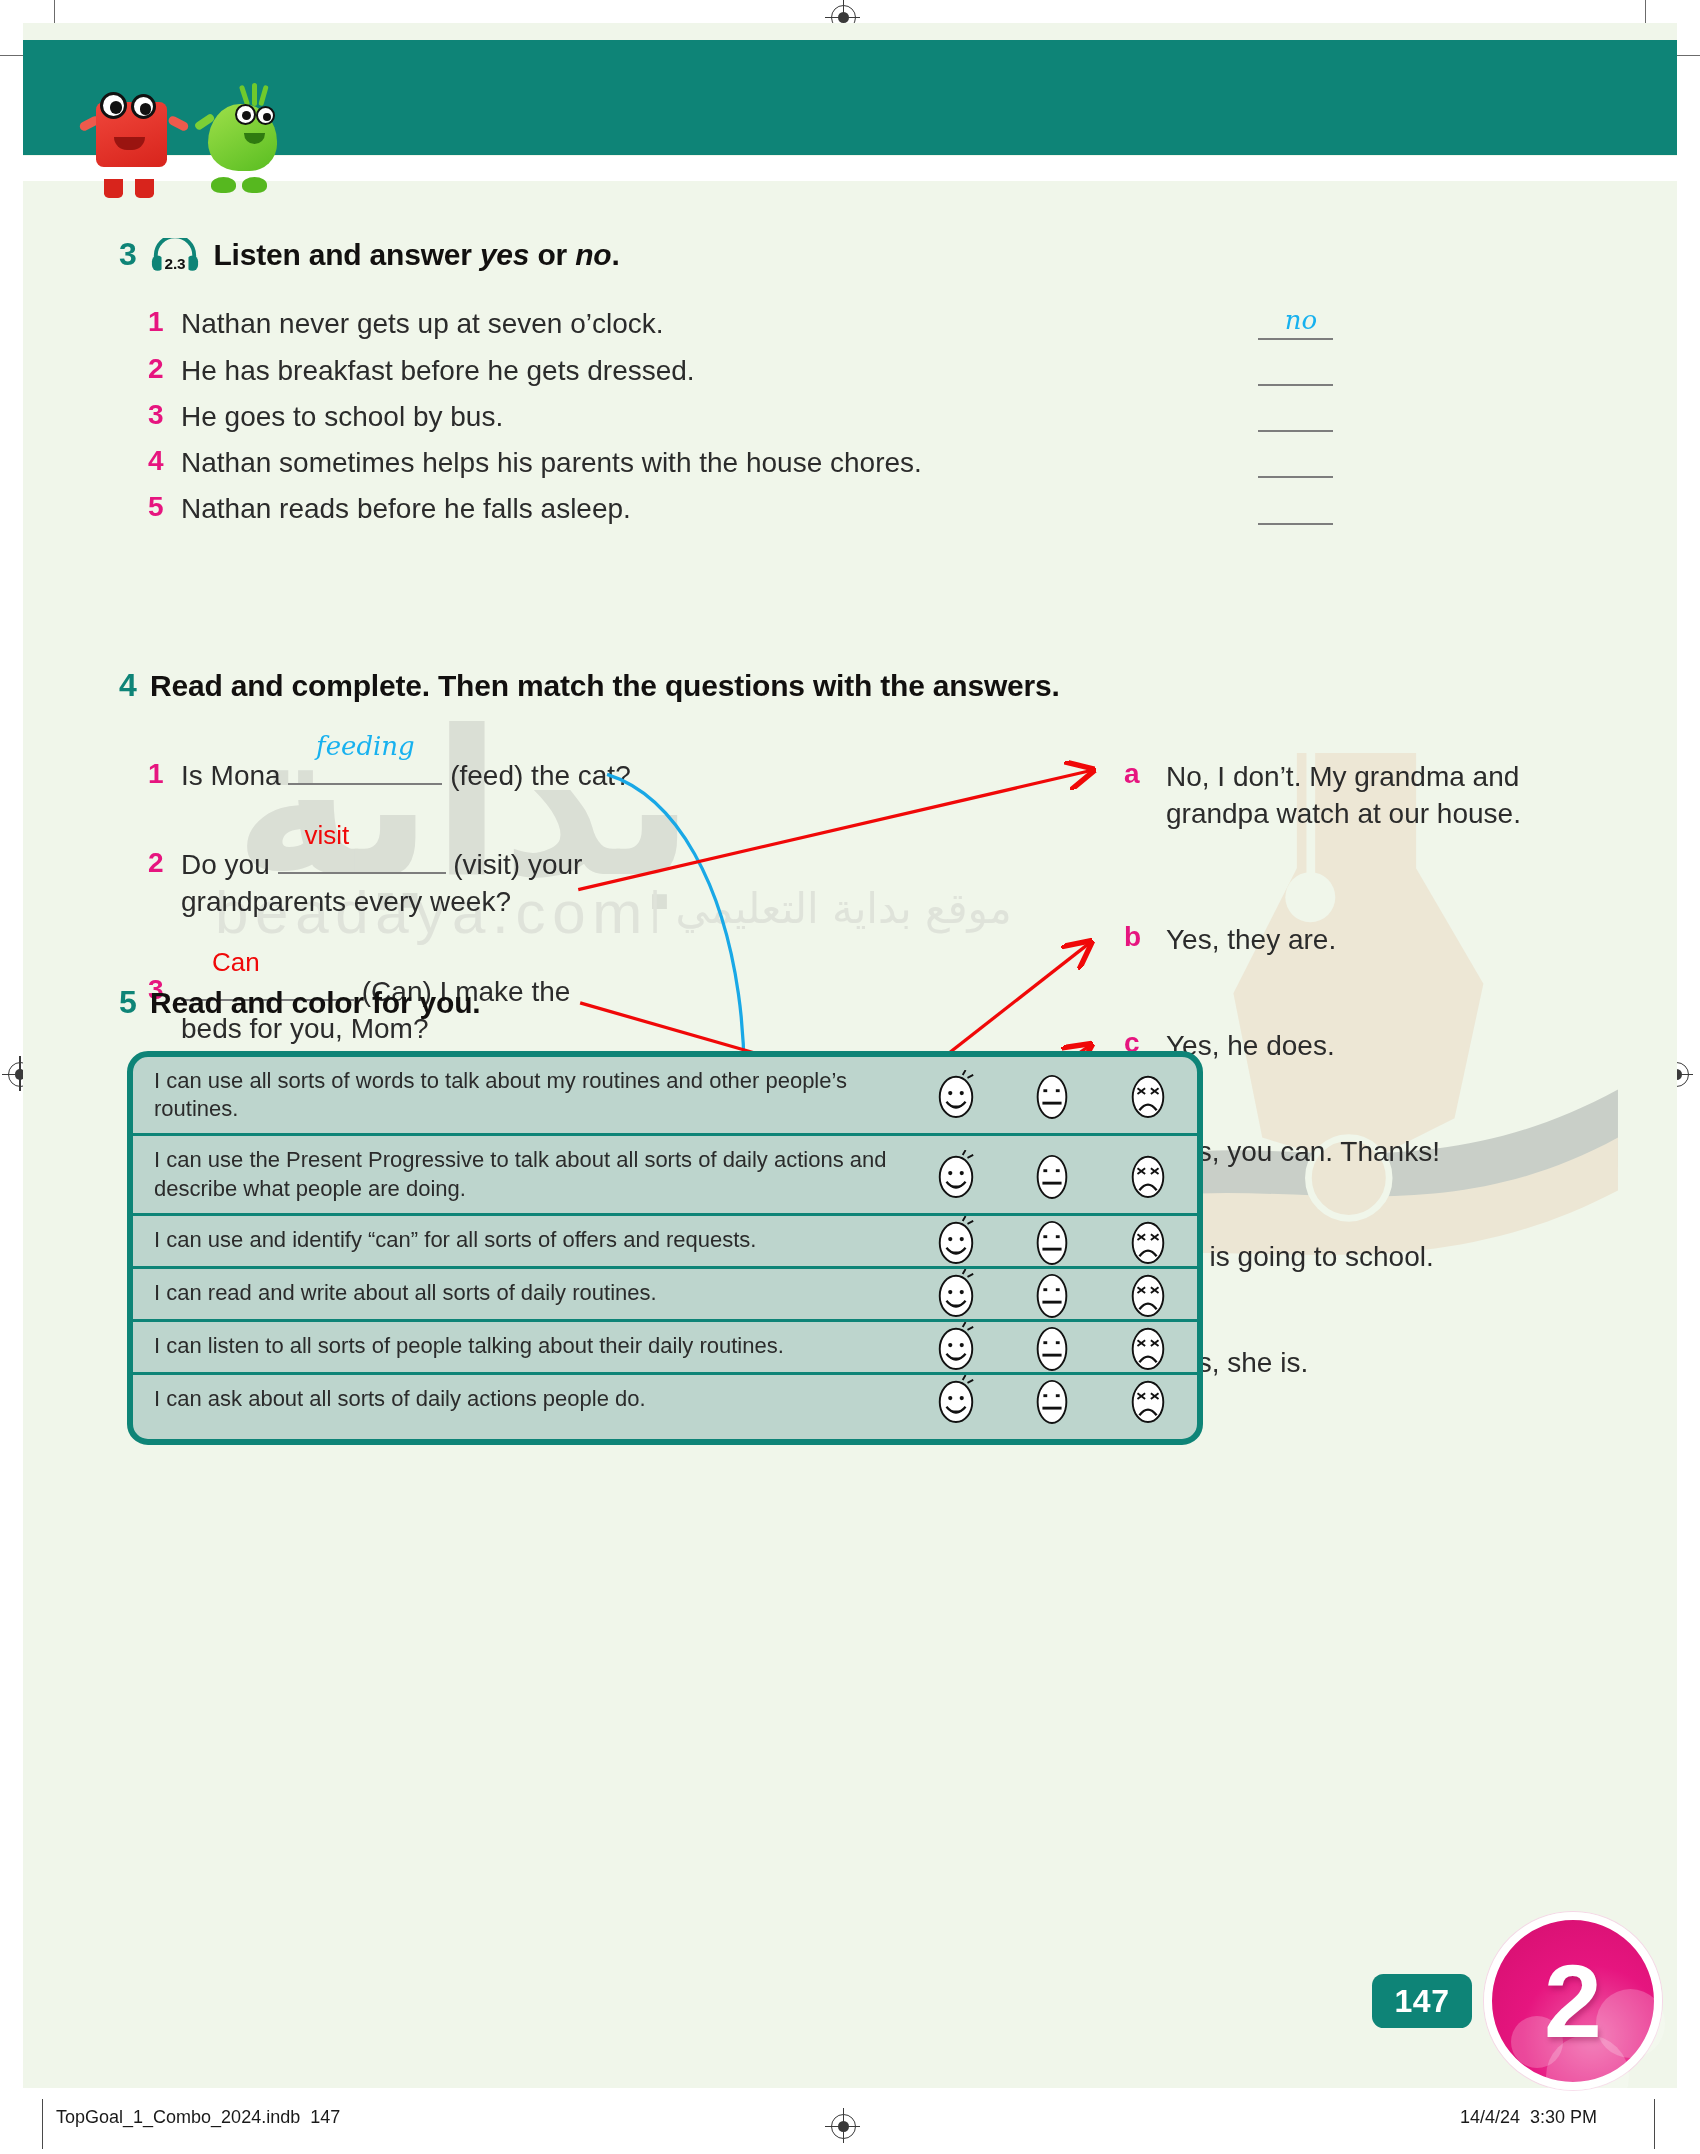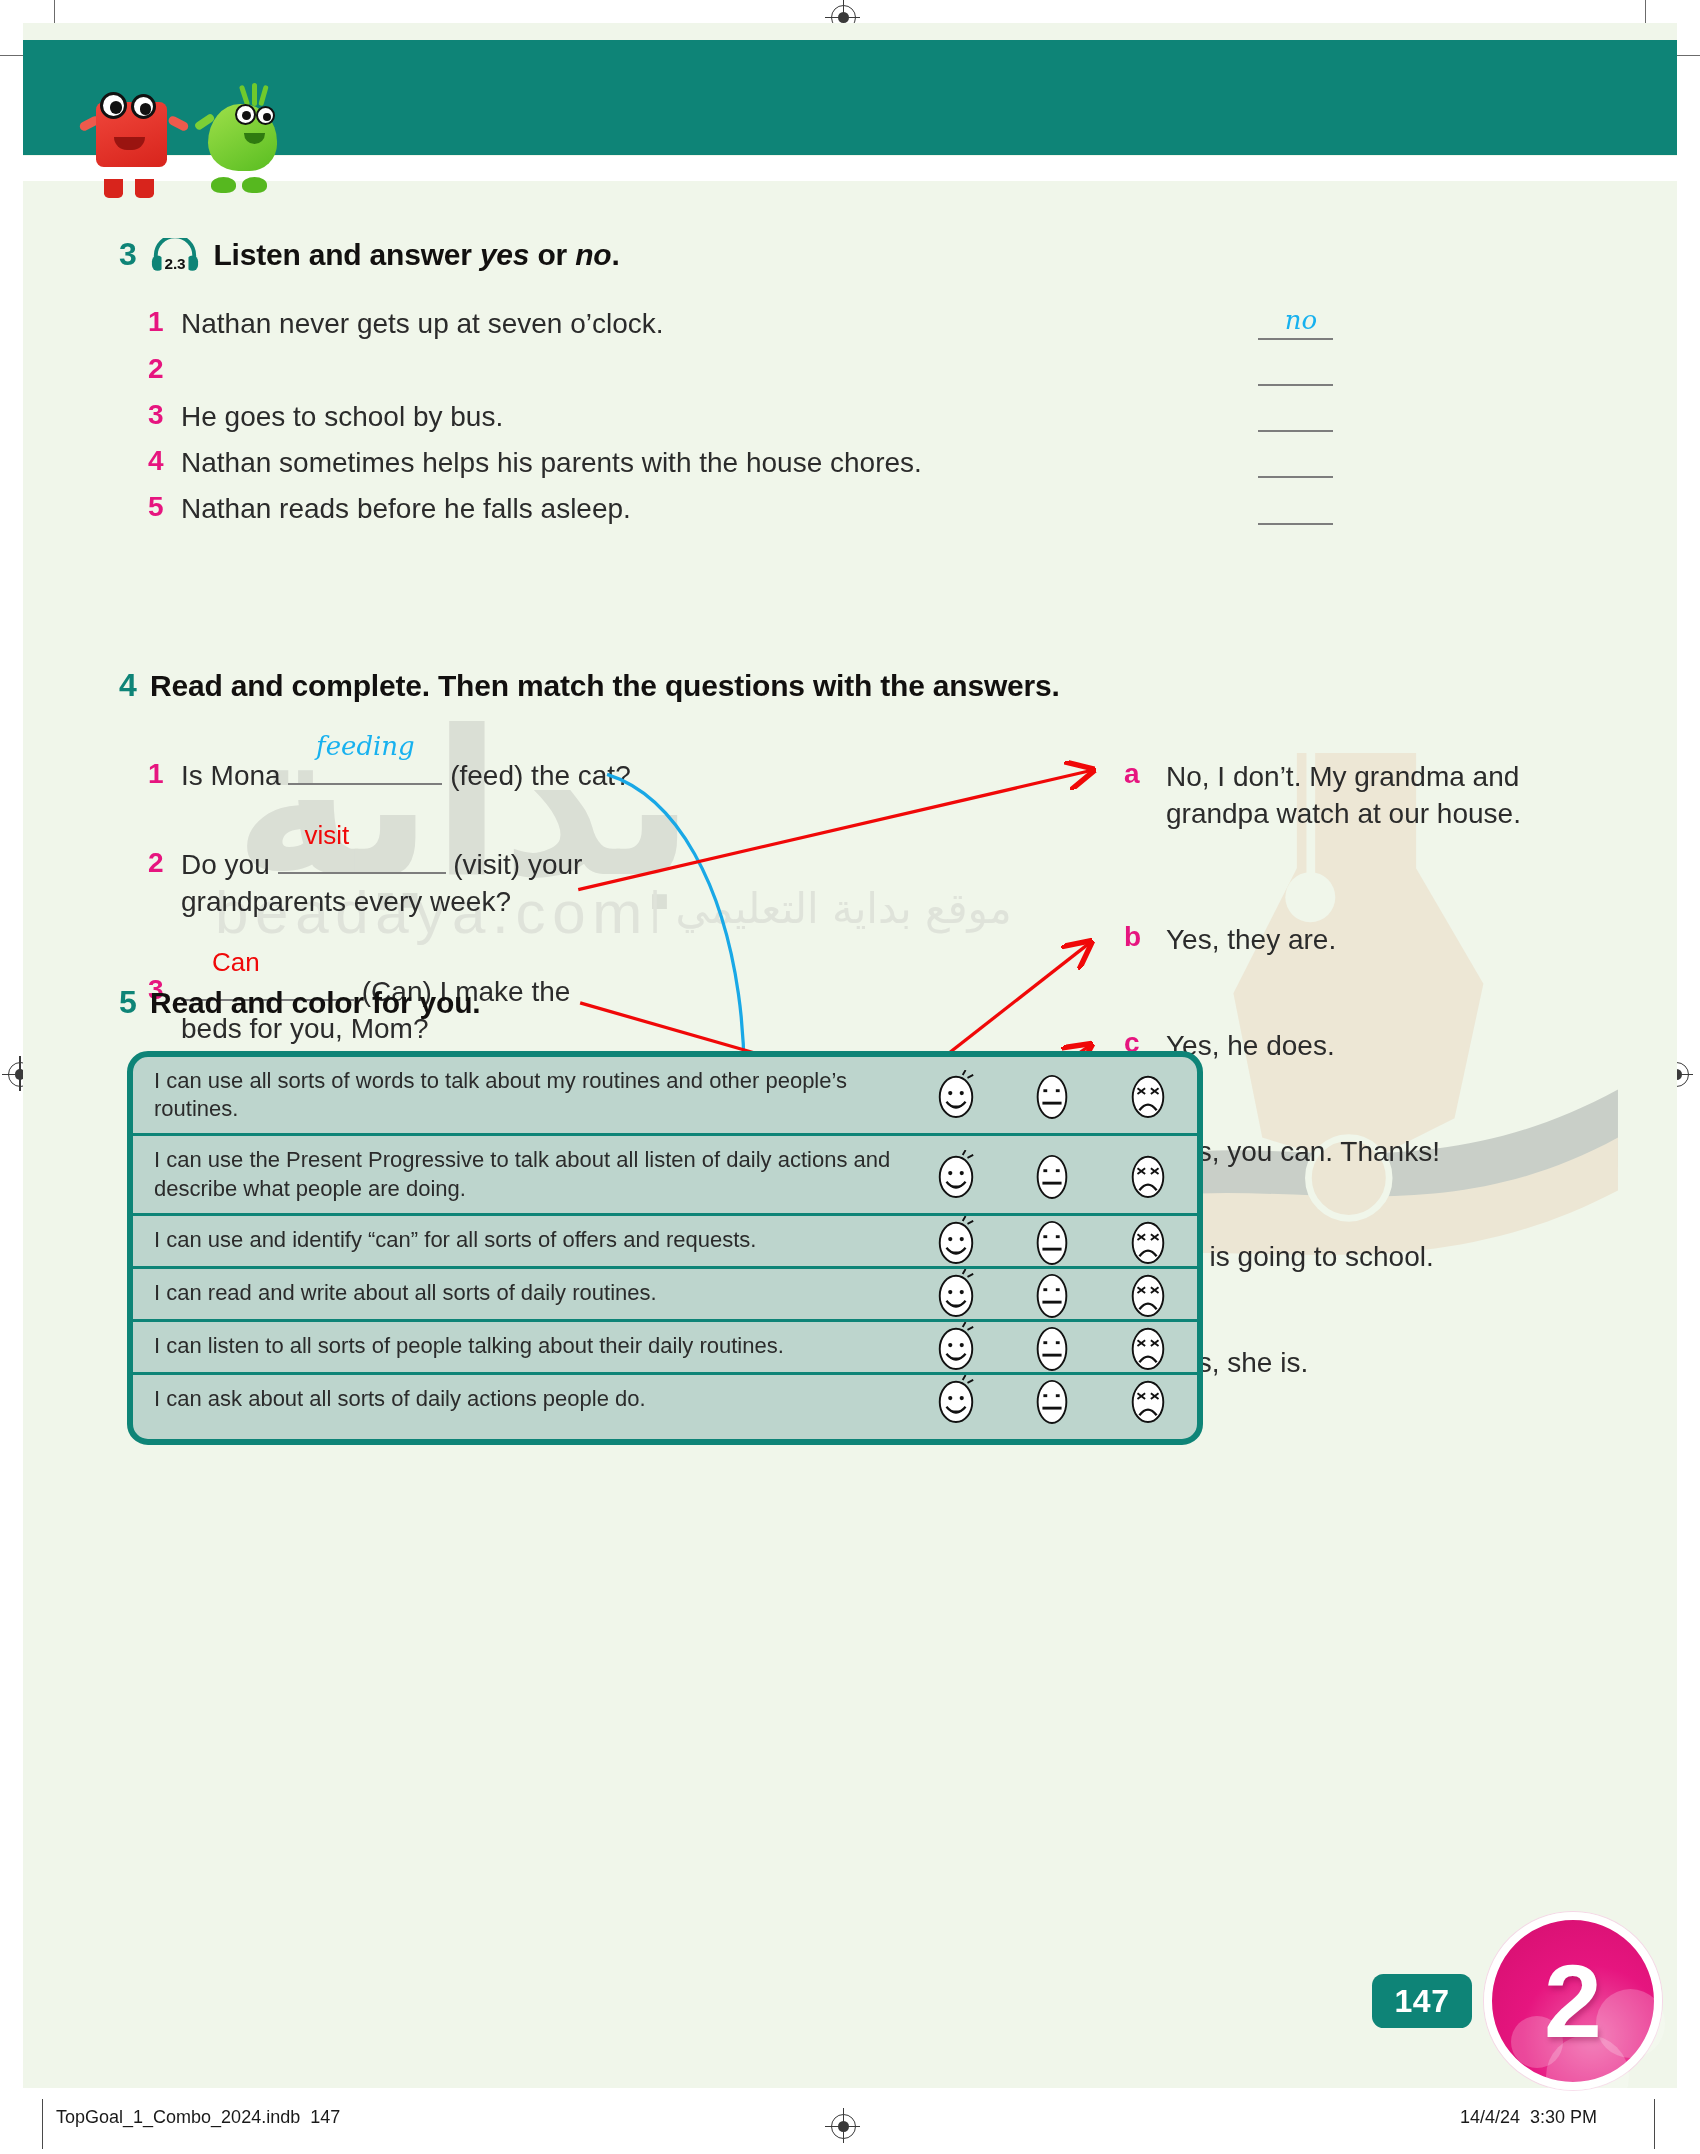--- a/index.html
+++ b/index.html
@@ -305,20 +305,21 @@
 
     <div class="q-row" style="left:125px;top:283px;width:1057px;">
       <span class="q-num">1</span>
       <span class="q-text">Nathan never gets up at seven o’clock.</span>
     </div>
     <div class="ans-line" style="left:1235px;top:315px;"></div>
     <div class="ans-written" style="left:1249px;top:282px;width:58px;text-align:center;">no</div>
 
     <div class="q-row" style="left:125px;top:330px;width:1057px;">
       <span class="q-num">2</span>
+      <span class="q-text">He has breakfast before he gets dressed.</span>
     </div>
     <div class="ans-line" style="left:1235px;top:361px;"></div>
 
     <div class="q-row" style="left:125px;top:376px;width:1057px;">
       <span class="q-num">3</span>
       <span class="q-text">He goes to school by bus.</span>
     </div>
     <div class="ans-line" style="left:1235px;top:407px;"></div>
 
     <div class="q-row" style="left:125px;top:422px;width:1086px;">
@@ -490,21 +491,21 @@
                 <ellipse cx="23" cy="28" rx="16" ry="21" fill="#fff" stroke="#111" stroke-width="2"></ellipse>
                 <path d="M12 19 l8 6 M20 19 l-8 6" stroke="#111" stroke-width="2"></path>
                 <path d="M26 19 l8 6 M34 19 l-8 6" stroke="#111" stroke-width="2"></path>
                 <path d="M14 42 q9 -12 18 0" fill="none" stroke="#111" stroke-width="2.4"></path>
               </svg>
           </span>
         </span>
       </div>
 
       <div class="assess-row" style="min-height:69px;">
-        <span class="assess-text">I can use the Present Progressive to talk about all listen of daily actions and describe what people are doing.</span>
+        <span class="assess-text">I can use the Present Progressive to talk about all sorts of daily actions and describe what people are doing.</span>
         <span class="faces">
           <span class="face">
             <svg viewBox="0 0 46 52" width="44" height="50">
                 <ellipse cx="23" cy="28" rx="17" ry="21" fill="#fff" stroke="#111" stroke-width="2"></ellipse>
                 <path d="M30 5 l3 -5 M35 8 l6 -3" stroke="#111" stroke-width="2" fill="none"></path>
                 <circle cx="17" cy="24" r="2.2" fill="#111"></circle>
                 <circle cx="29" cy="24" r="2.2" fill="#111"></circle>
                 <path d="M13 33 q10 12 20 0" fill="none" stroke="#111" stroke-width="2.4"></path>
                 <path d="M16 37 q7 6 14 0" fill="#111"></path>
               </svg>

